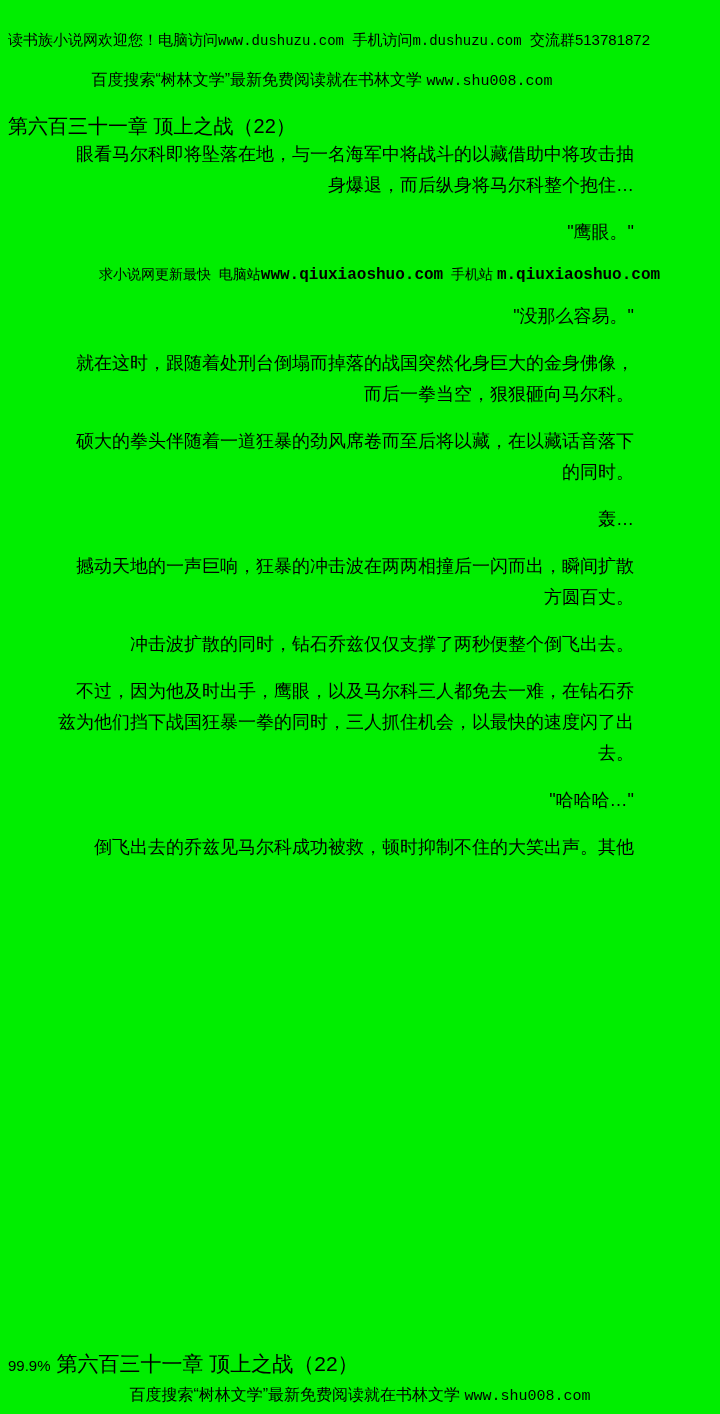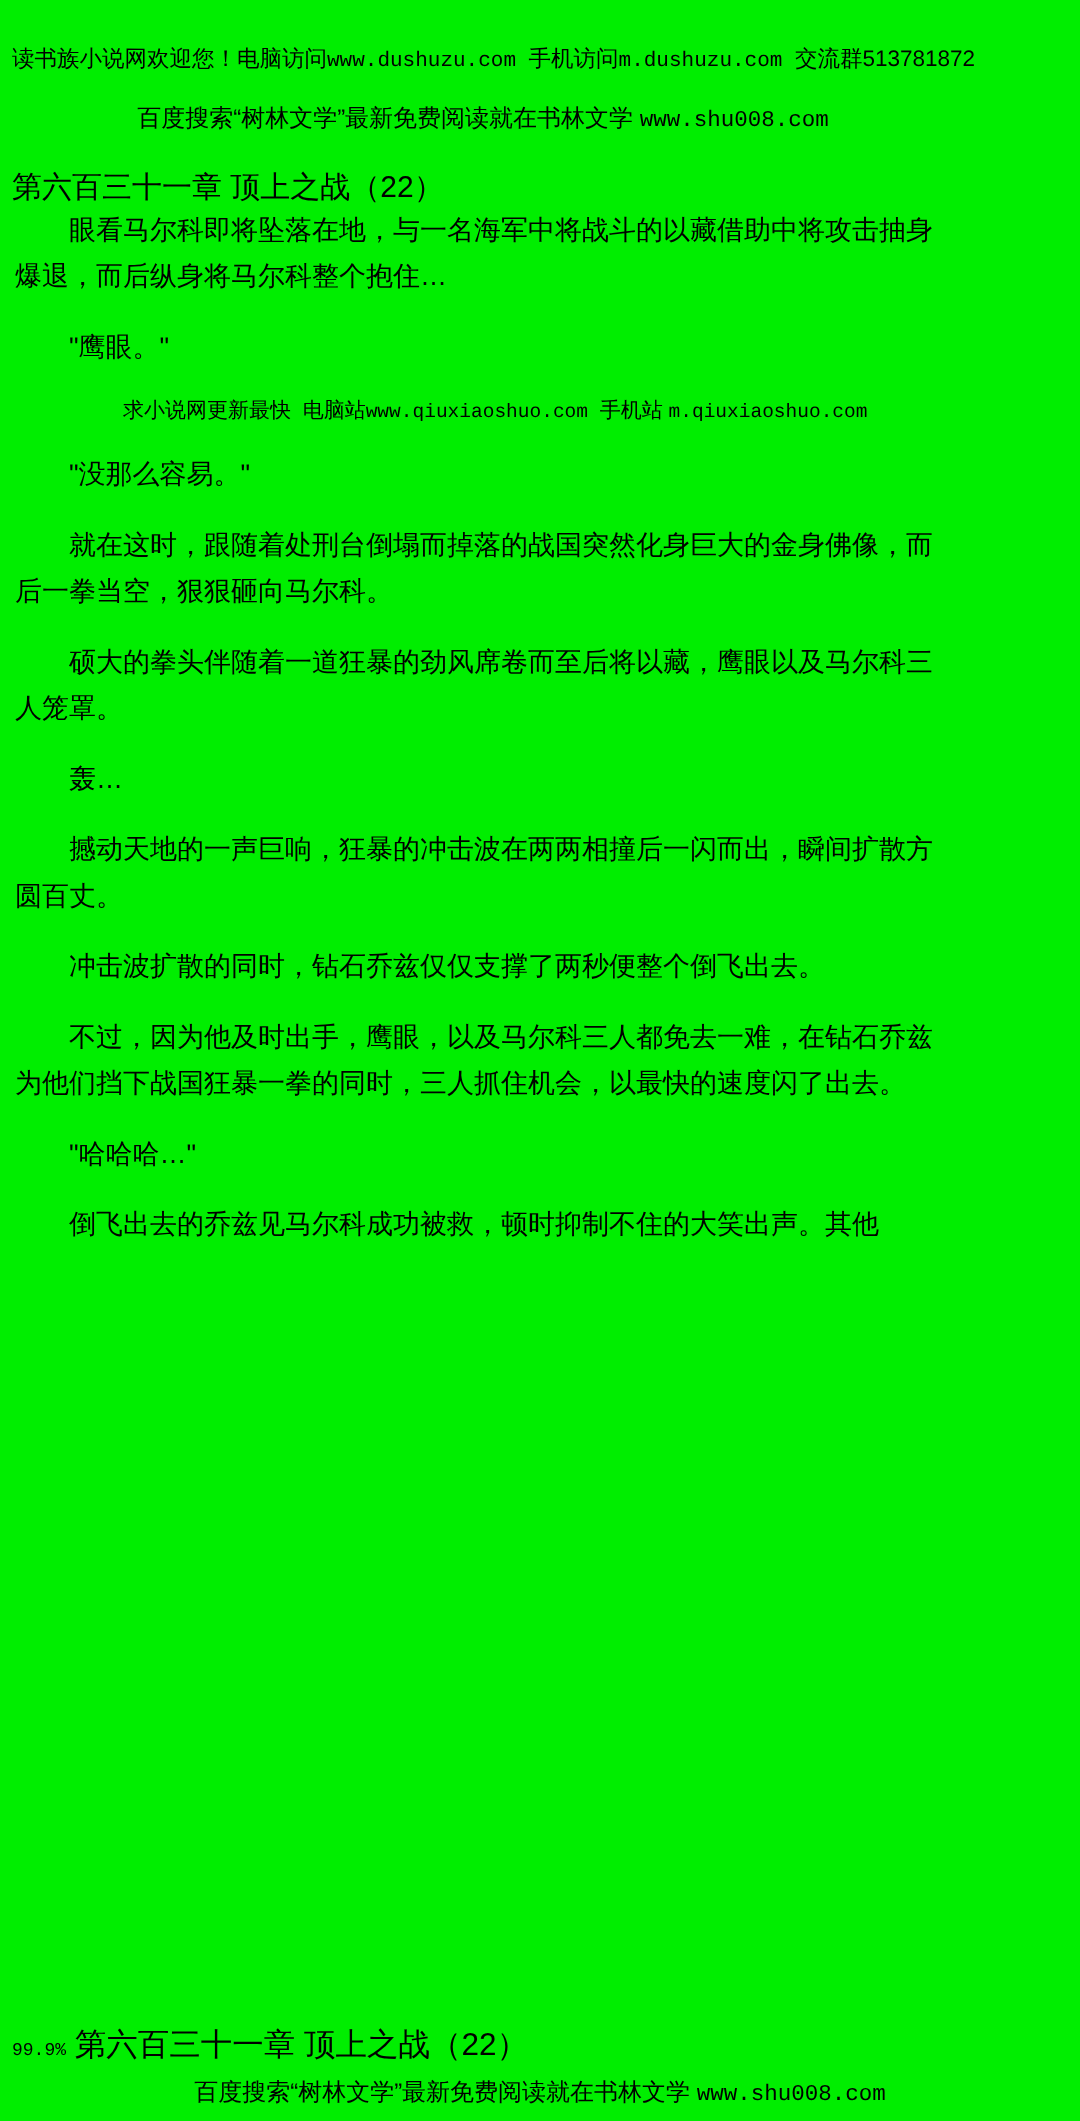--- a/index.html
+++ b/index.html
@@ -47,53 +47,55 @@
     font-size: 20px;
     line-height: 26px;
     margin: 20px 0 0 8px;
   }
   .content {
     margin: 0 10px;
     font-size: 18px;
     line-height: 31px;
   }
   .content p {
-    margin: 0 0 16px 0;
+    margin: 0 0 16px 17px;
     text-indent: 2em;
+    text-align: right;
   }
   .content p.noindent {
     text-indent: 0;
   }
   .inline-ad {
     font-size: 14px;
     line-height: 20px;
     text-indent: 0;
     margin: 0 0 4px 0;
     padding-left: 44px;
     white-space: nowrap;
   }
   .inline-ad .mono {
     font-family: "Liberation Mono", monospace;
-    font-size: 13px;
+    font-size: 16px;
+    font-weight: bold;
   }
   .bottom {
     position: absolute;
     left: 0;
     bottom: 0;
     width: 720px;
   }
   .bottom-progress {
     font-size: 21px;
     line-height: 28px;
     padding: 0 0 4px 8px;
     white-space: nowrap;
   }
   .bottom-progress .pct {
-    font-family: Liberation Mono, monospace;
-    font-size: 12px;
+    font-family: Liberation Sans, sans-serif;
+    font-size: 15px;
   }
   .bottom-search {
     text-align: center;
     font-size: 16px;
     line-height: 22px;
     padding-bottom: 6px;
   }
   .bottom-search .mono {
     font-family: "Liberation Mono", monospace;
     font-size: 15px;
@@ -117,21 +119,21 @@
   <div class="content">
     <p>眼看马尔科即将坠落在地，与一名海军中将战斗的以藏借助中将攻击抽身爆退，而后纵身将马尔科整个抱住…</p>
     <p>"鹰眼。"</p>
 
     <p class="inline-ad">
       <span>求小说网更新最快</span>&nbsp;&nbsp;<span>电脑站</span><span class="mono">www.qiuxiaoshuo.com</span>&nbsp;&nbsp;<span>手机站</span>&nbsp;<span class="mono">m.qiuxiaoshuo.com</span>
     </p>
 
     <p>"没那么容易。"</p>
     <p>就在这时，跟随着处刑台倒塌而掉落的战国突然化身巨大的金身佛像，而后一拳当空，狠狠砸向马尔科。</p>
-    <p>硕大的拳头伴随着一道狂暴的劲风席卷而至后将以藏，鹰眼以及马尔科三人笼罩。</p>
+    <p>硕大的拳头伴随着一道狂暴的劲风席卷而至后将以藏，在以藏话音落下的同时。</p>
     <p>轰…</p>
     <p>撼动天地的一声巨响，狂暴的冲击波在两两相撞后一闪而出，瞬间扩散方圆百丈。</p>
     <p>冲击波扩散的同时，钻石乔兹仅仅支撑了两秒便整个倒飞出去。</p>
     <p>不过，因为他及时出手，鹰眼，以及马尔科三人都免去一难，在钻石乔兹为他们挡下战国狂暴一拳的同时，三人抓住机会，以最快的速度闪了出去。</p>
     <p>"哈哈哈…"</p>
     <p>倒飞出去的乔兹见马尔科成功被救，顿时抑制不住的大笑出声。其他</p>
   </div>
 
   <div class="bottom">
     <div class="bottom-progress">

